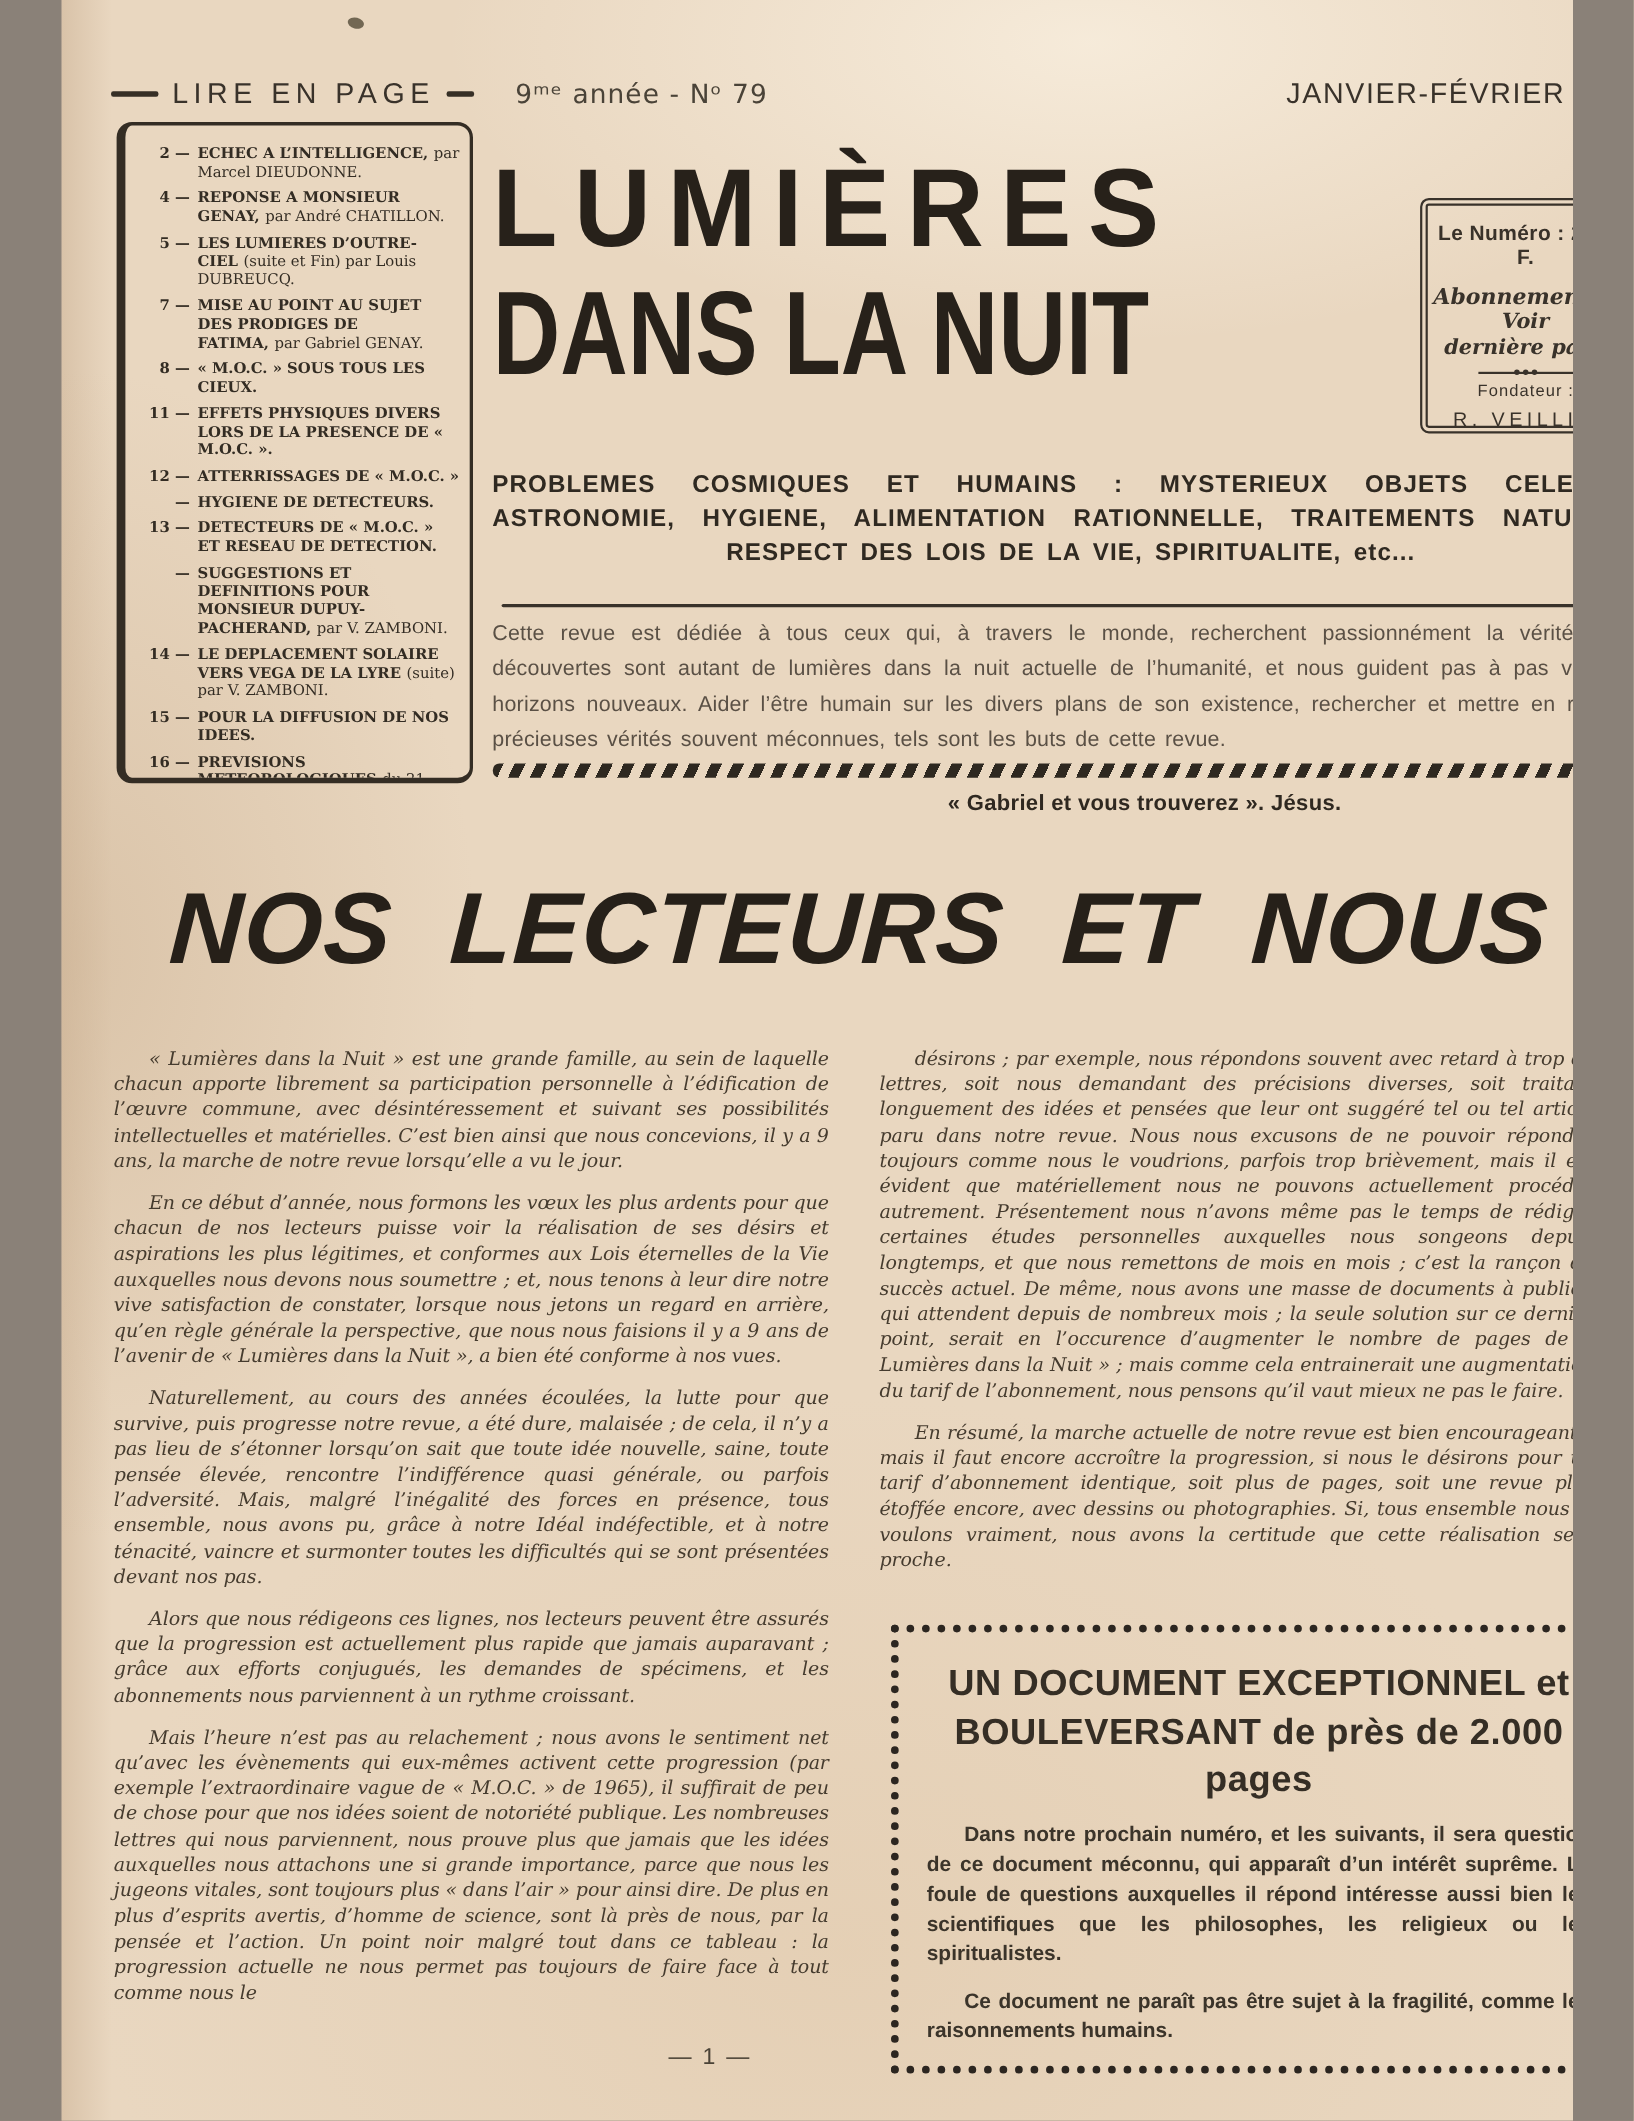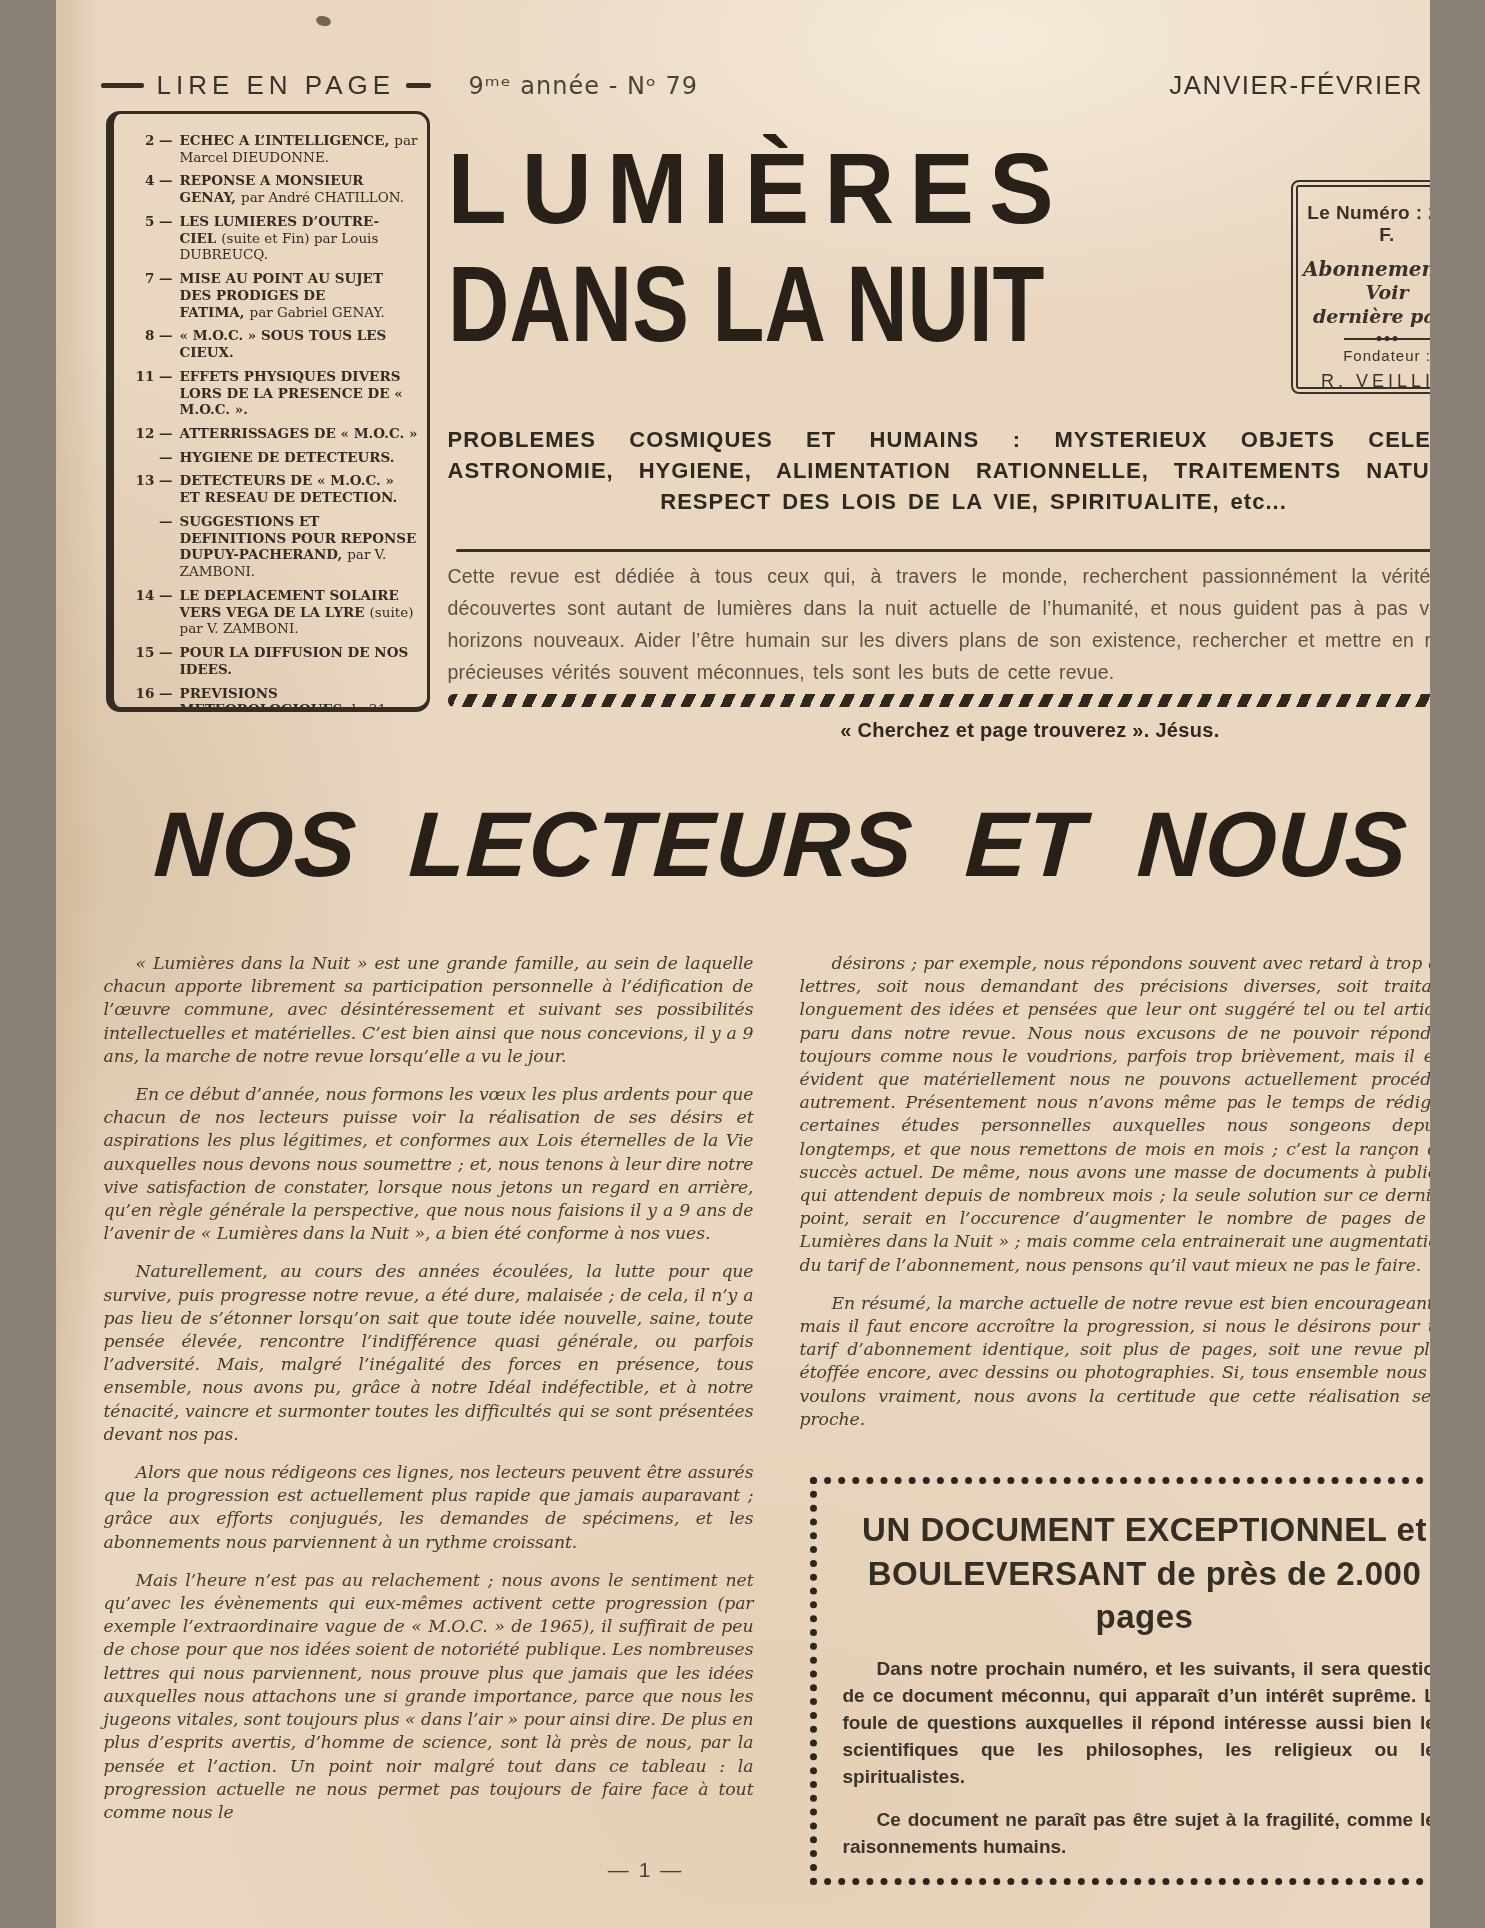--- a/index.html
+++ b/index.html
@@ -142,21 +142,21 @@
         <span class="toc-text"><b class="toc-title">HYGIENE DE DETECTEURS.</b><span class="toc-rest"></span></span>
       </div>
 
       <div class="toc-item">
         <span class="toc-num">13 —</span>
         <span class="toc-text"><b class="toc-title">DETECTEURS DE « M.O.C. » ET RESEAU DE DETECTION.</b><span class="toc-rest"></span></span>
       </div>
 
       <div class="toc-item">
         <span class="toc-num">—</span>
-        <span class="toc-text"><b class="toc-title">SUGGESTIONS ET DEFINITIONS POUR REPONSE DUPUY-PACHERAND,</b><span class="toc-rest">par V. ZAMBONI.</span></span>
+        <span class="toc-text"><b class="toc-title">SUGGESTIONS ET DEFINITIONS POUR MONSIEUR DUPUY-PACHERAND,</b><span class="toc-rest">par V. ZAMBONI.</span></span>
       </div>
 
       <div class="toc-item">
         <span class="toc-num">14 —</span>
         <span class="toc-text"><b class="toc-title">LE DEPLACEMENT SOLAIRE VERS VEGA DE LA LYRE</b><span class="toc-rest">(suite) par V. ZAMBONI.</span></span>
       </div>
 
       <div class="toc-item">
         <span class="toc-num">15 —</span>
         <span class="toc-text"><b class="toc-title">POUR LA DIFFUSION DE NOS IDEES.</b><span class="toc-rest"></span></span>
@@ -180,21 +180,21 @@
 dernière page</div>
     <div class="pb-div"></div>
     <div class="pb-fond">Fondateur :</div>
     <div class="pb-name">R.  VEILLITH</div>
   </aside>
 
   <div class="tagline">PROBLEMES COSMIQUES ET HUMAINS : MYSTERIEUX OBJETS CELESTES, ASTRONOMIE, HYGIENE, ALIMENTATION RATIONNELLE, TRAITEMENTS NATURELS, RESPECT DES LOIS DE LA VIE, SPIRITUALITE, etc...</div>
   <div class="rule"></div>
   <p class="dedication">Cette revue est dédiée à tous ceux qui, à travers le monde, recherchent passionnément la vérité. Leurs découvertes sont autant de lumières dans la nuit actuelle de l’humanité, et nous guident pas à pas vers des horizons nouveaux. Aider l’être humain sur les divers plans de son existence, rechercher et mettre en relief de précieuses vérités souvent méconnues, tels sont les buts de cette revue.</p>
   <div class="zigzag"></div>
-  <div class="quote">« Cherchez et page trouverez ». Jésus.</div>
+  <div class="quote">« Gabriel et vous trouverez ». Jésus.</div>
 
   <h1 class="headline">NOS LECTEURS ET NOUS</h1>
 
   <section class="col col-left">
 
       <p class="body-p">« Lumières dans la Nuit » est une grande famille, au sein de laquelle chacun apporte librement sa participation personnelle à l’édification de l’œuvre commune, avec désintéressement et suivant ses possibilités intellectuelles et matérielles. C’est bien ainsi que nous concevions, il y a 9 ans, la marche de notre revue lorsqu’elle a vu le jour.</p>
 
       <p class="body-p">En ce début d’année, nous formons les vœux les plus ardents pour que chacun de nos lecteurs puisse voir la réalisation de ses désirs et aspirations les plus légitimes, et conformes aux Lois éternelles de la Vie auxquelles nous devons nous soumettre ; et, nous tenons à leur dire notre vive satisfaction de constater, lorsque nous jetons un regard en arrière, qu’en règle générale la perspective, que nous nous faisions il y a 9 ans de l’avenir de « Lumières dans la Nuit », a bien été conforme à nos vues.</p>
 
       <p class="body-p">Naturellement, au cours des années écoulées, la lutte pour que survive, puis progresse notre revue, a été dure, malaisée ; de cela, il n’y a pas lieu de s’étonner lorsqu’on sait que toute idée nouvelle, saine, toute pensée élevée, rencontre l’indifférence quasi générale, ou parfois l’adversité. Mais, malgré l’inégalité des forces en présence, tous ensemble, nous avons pu, grâce à notre Idéal indéfectible, et à notre ténacité, vaincre et surmonter toutes les difficultés qui se sont présentées devant nos pas.</p>

